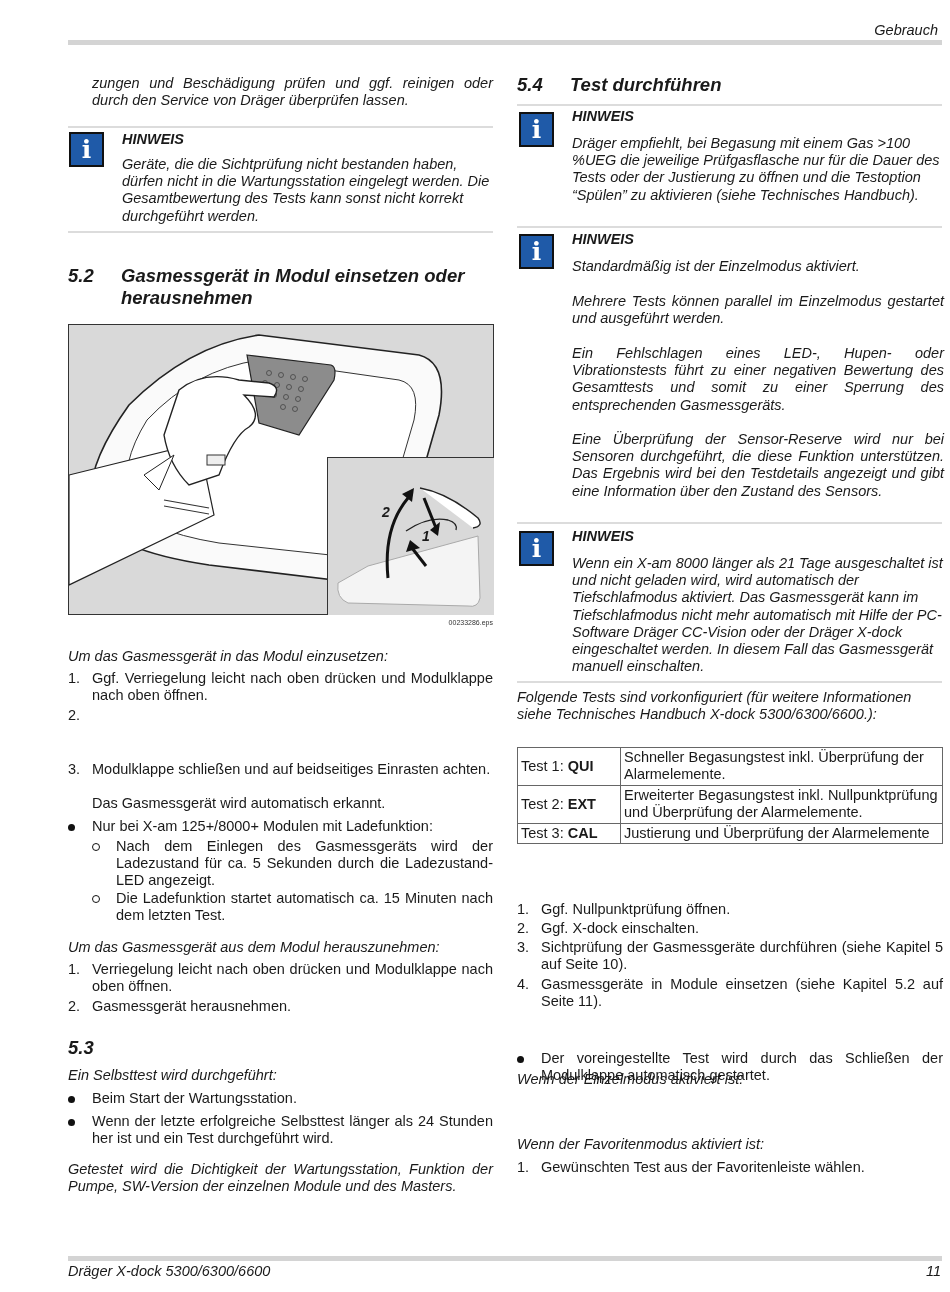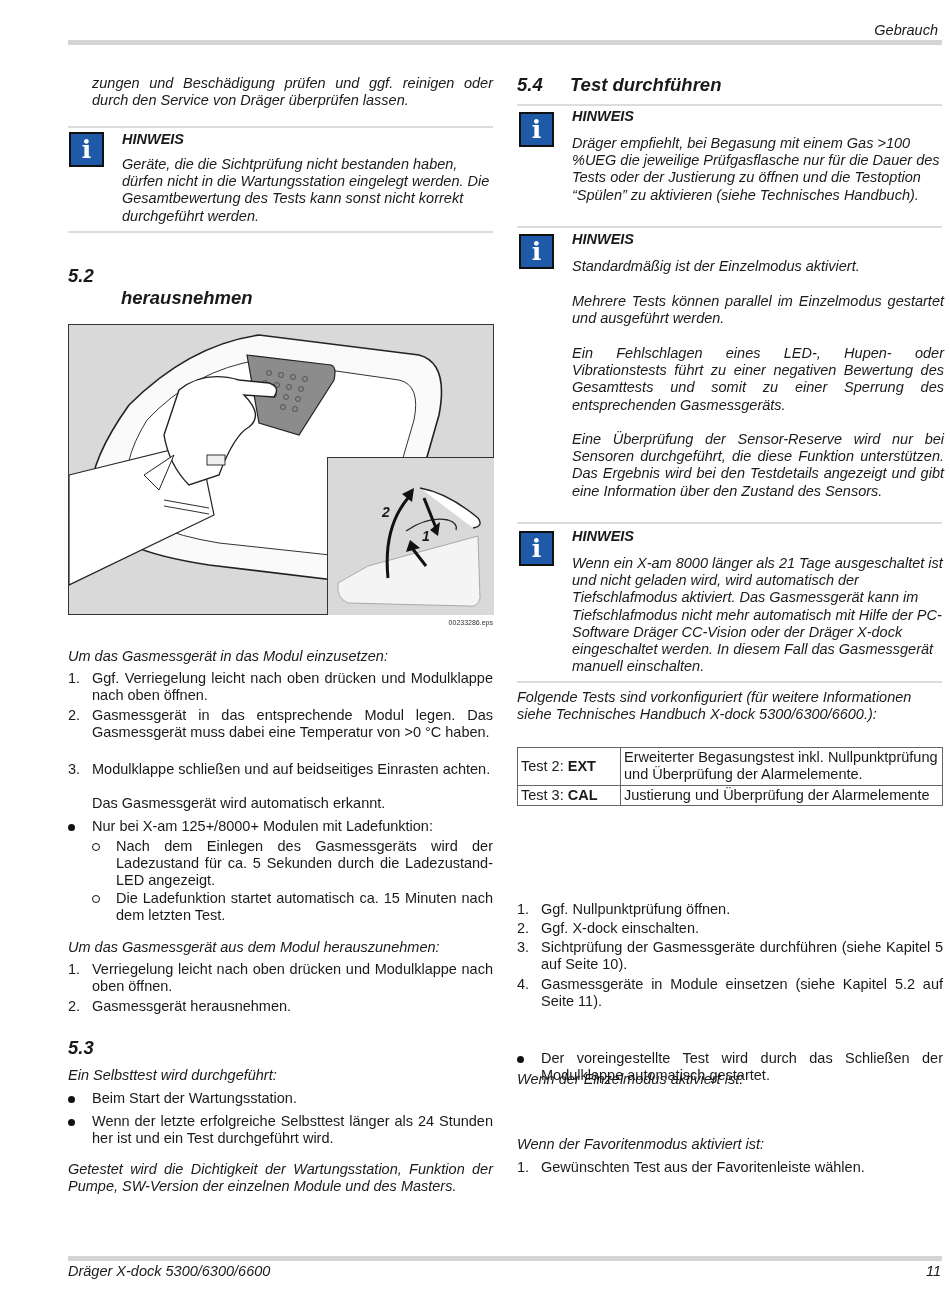--- a/index.html
+++ b/index.html
@@ -39,20 +39,21 @@
 <div class="abs body-text justify" style="left:92px; width:401px; top:75px;">zungen und Beschädigung prüfen und ggf. reinigen oder durch den Service von Dräger überprüfen lassen.</div>
 
 <div class="rule-thin" style="left:68px; width:425px; top:126px;"></div>
 <div class="info-icon" style="left:69px; top:132px;">i</div>
 <div class="abs note-title" style="left:122px; top:131px;">HINWEIS</div>
 <div class="abs body-text" style="left:122px; width:372px; top:156px;">Geräte, die die Sichtprüfung nicht bestanden haben, dürfen nicht in die Wartungsstation eingelegt werden. Die Gesamtbewertung des Tests kann sonst nicht korrekt durchgeführt werden.</div>
 <div class="rule-thin" style="left:68px; width:425px; top:231px;"></div>
 
 <div class="abs h2" style="left:68px; top:265px; width:430px; height:46px;">
   <span class="num">5.2</span>
+  <span class="ttl">Gasmessgerät in Modul einsetzen oder</span>
   <span class="ttl" style="top:22px;">herausnehmen</span>
 </div>
 
 <div class="figure" style="left:68px; top:324px; width:426px; height:291px;">
   <svg width="424" height="289" viewBox="0 0 424 289">
 
     <path d="M60 80 Q120 20 190 10 L350 30 Q380 38 370 90 L330 230 Q320 260 290 258 L140 240 Q40 225 25 190 Q10 150 60 80 Z" fill="#fafafa" stroke="#222" stroke-width="1.6"></path>
     <path d="M78 95 Q125 45 190 35 L330 55 Q352 60 345 95 L310 215 Q300 235 280 232 L150 218 Q70 205 60 175 Q50 140 78 95 Z" fill="#fff" stroke="#333" stroke-width="1"></path>
 
     <path d="M178 30 L262 40 Q268 42 265 55 L230 110 L190 98 Z" fill="#8c8c8c" stroke="#222" stroke-width="1.2"></path>
@@ -101,21 +102,20 @@
 <div class="fig-caption" style="right:457px; top:619px;">00233286.eps</div>
 
 <div class="abs body-text" style="left:68px; top:648px;">Um das Gasmessgerät in das Modul einzusetzen:</div>
 
 <div class="li body-text justify" style="left:68px; width:425px; top:670px; height:36px;">
   <span class="mk">1.</span>
   <span class="tx">Ggf. Verriegelung leicht nach oben drücken und Modulklappe nach oben öffnen.</span>
 </div>
 <div class="li body-text justify" style="left:68px; width:425px; top:707px; height:52px;">
   <span class="mk">2.</span>
-  <span class="tx">Gasmessgerät in das entsprechende Modul legen. Das Gasmessgerät muss dabei eine Temperatur von &gt;0 °C haben.</span>
 </div>
 <div class="li body-text justify" style="left:68px; width:425px; top:761px; height:52px;">
   <span class="mk">3.</span>
   <span class="tx">Modulklappe schließen und auf beidseitiges Einrasten achten.</span>
   <span class="tx" style="top:34px;">Das Gasmessgerät wird automatisch erkannt.</span>
 </div>
 
 <div class="li body-text" style="left:68px; width:425px; top:818px; height:18px;">
   <span class="mk"><span class="bullet-dot"></span></span>
   <span class="tx">Nur bei X-am 125+/8000+ Modulen mit Ladefunktion:</span>
@@ -174,20 +174,24 @@
 
 <div class="info-icon" style="left:519px; top:531px;">i</div>
 <div class="abs note-title" style="left:572px; top:528px;">HINWEIS</div>
 <div class="abs body-text" style="left:572px; width:372px; top:555px;">Wenn ein X-am 8000 länger als 21 Tage ausgeschaltet ist und nicht geladen wird, wird automatisch der Tiefschlafmodus aktiviert. Das Gasmessgerät kann im Tiefschlafmodus nicht mehr automatisch mit Hilfe der PC-Software Dräger CC-Vision oder der Dräger X-dock eingeschaltet werden. In diesem Fall das Gasmessgerät manuell einschalten.</div>
 <div class="rule-thin" style="left:517px; right:8px; top:681px;"></div>
 
 <div class="abs body-text" style="left:517px; width:428px; top:689px;">Folgende Tests sind vorkonfiguriert (für weitere Informationen siehe Technisches Handbuch X-dock 5300/6300/6600.):</div>
 
 <table class="tests" style="left:517px; top:747px; width:426px;">
   <tbody>
+      <tr>
+    <td class="c1"><span>Test 1: </span><b>QUI</b></td>
+    <td>Schneller Begasungstest inkl. Überprüfung der Alarmelemente.</td>
+  </tr>
   <tr>
     <td class="c1"><span>Test 2: </span><b>EXT</b></td>
     <td>Erweiterter Begasungstest inkl. Nullpunktprüfung und Überprüfung der Alarmelemente.</td>
   </tr>
   <tr>
     <td class="c1"><span>Test 3: </span><b>CAL</b></td>
     <td>Justierung und Überprüfung der Alarmelemente</td>
   </tr>
 </tbody>
   </table>

